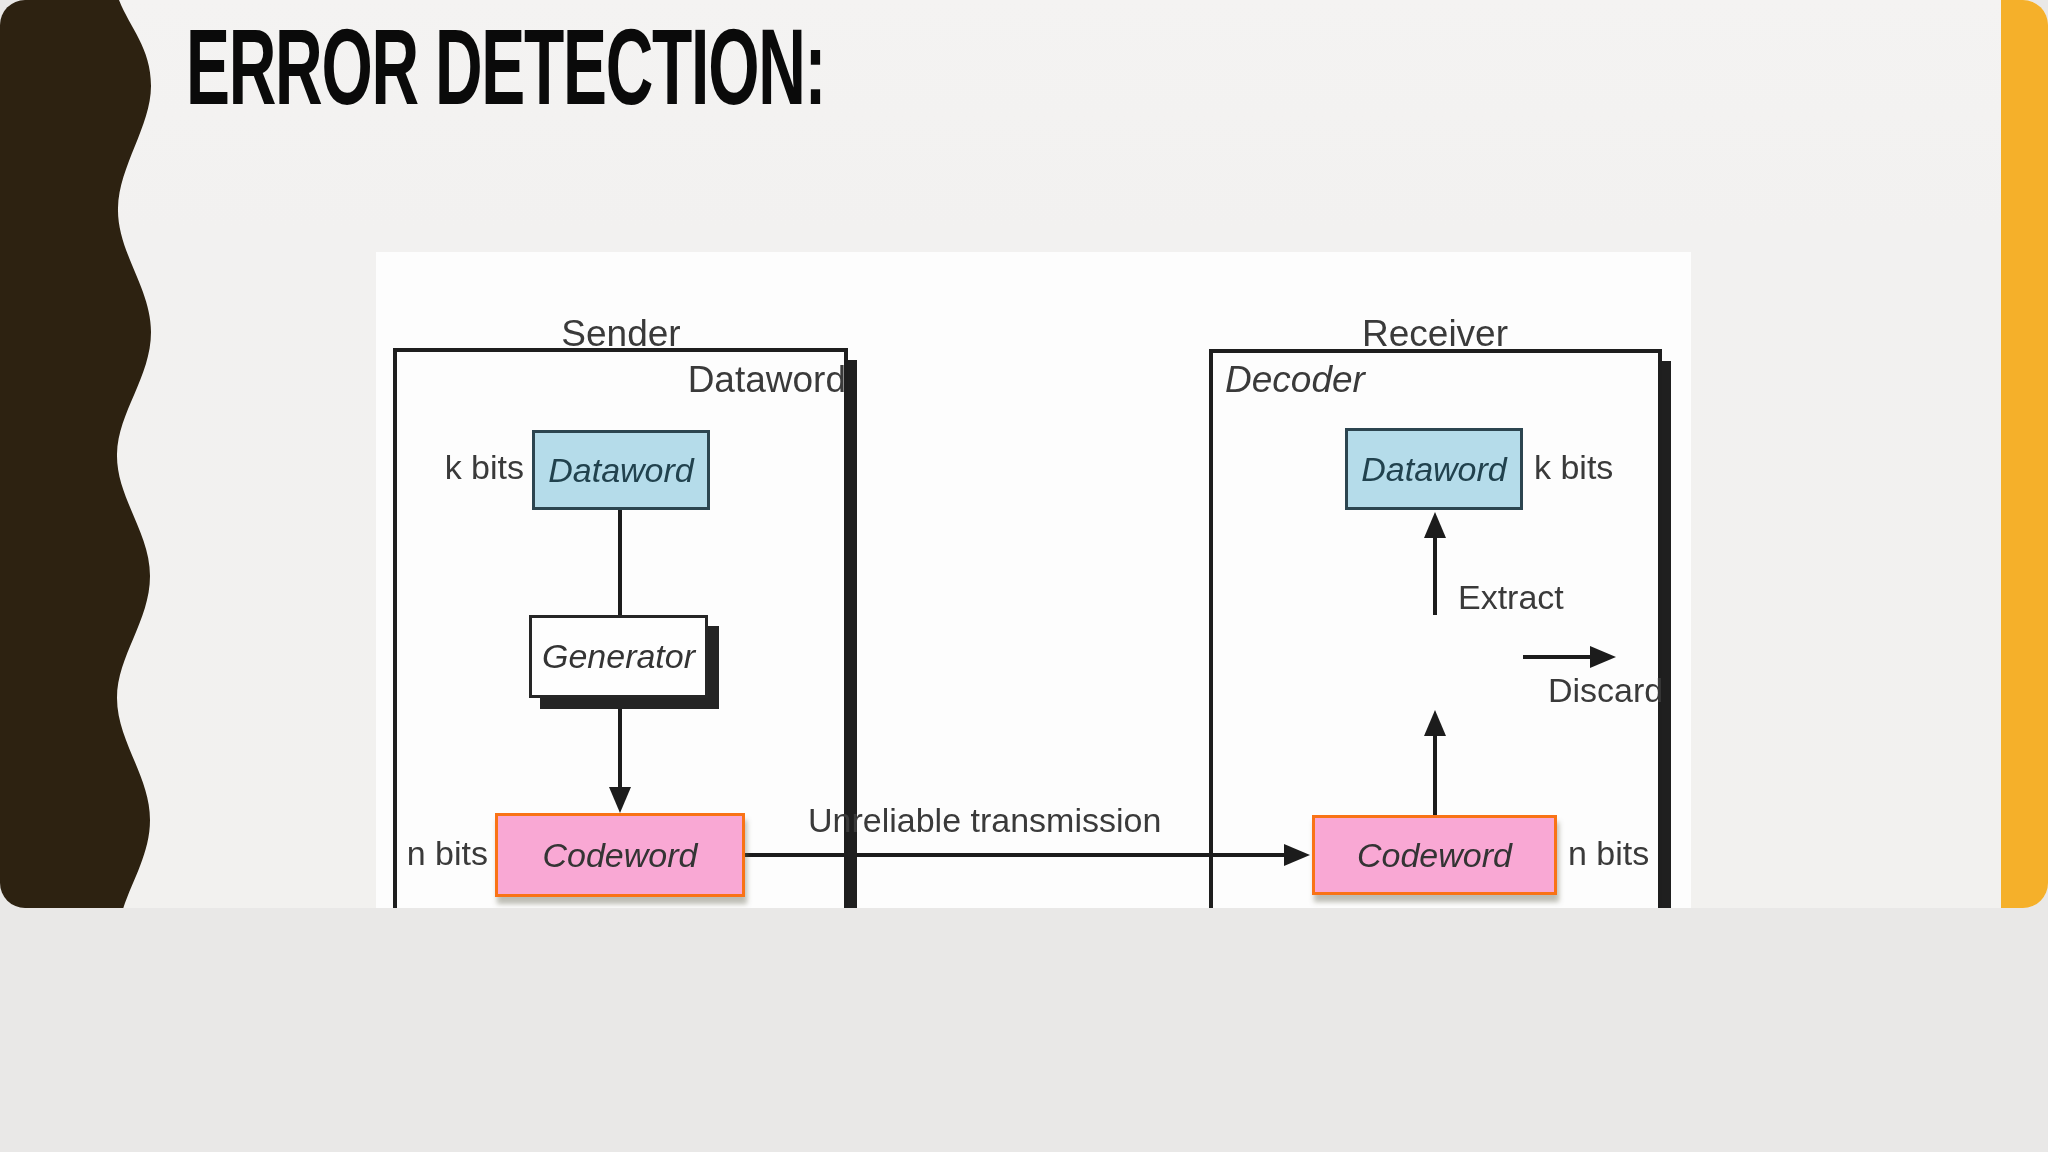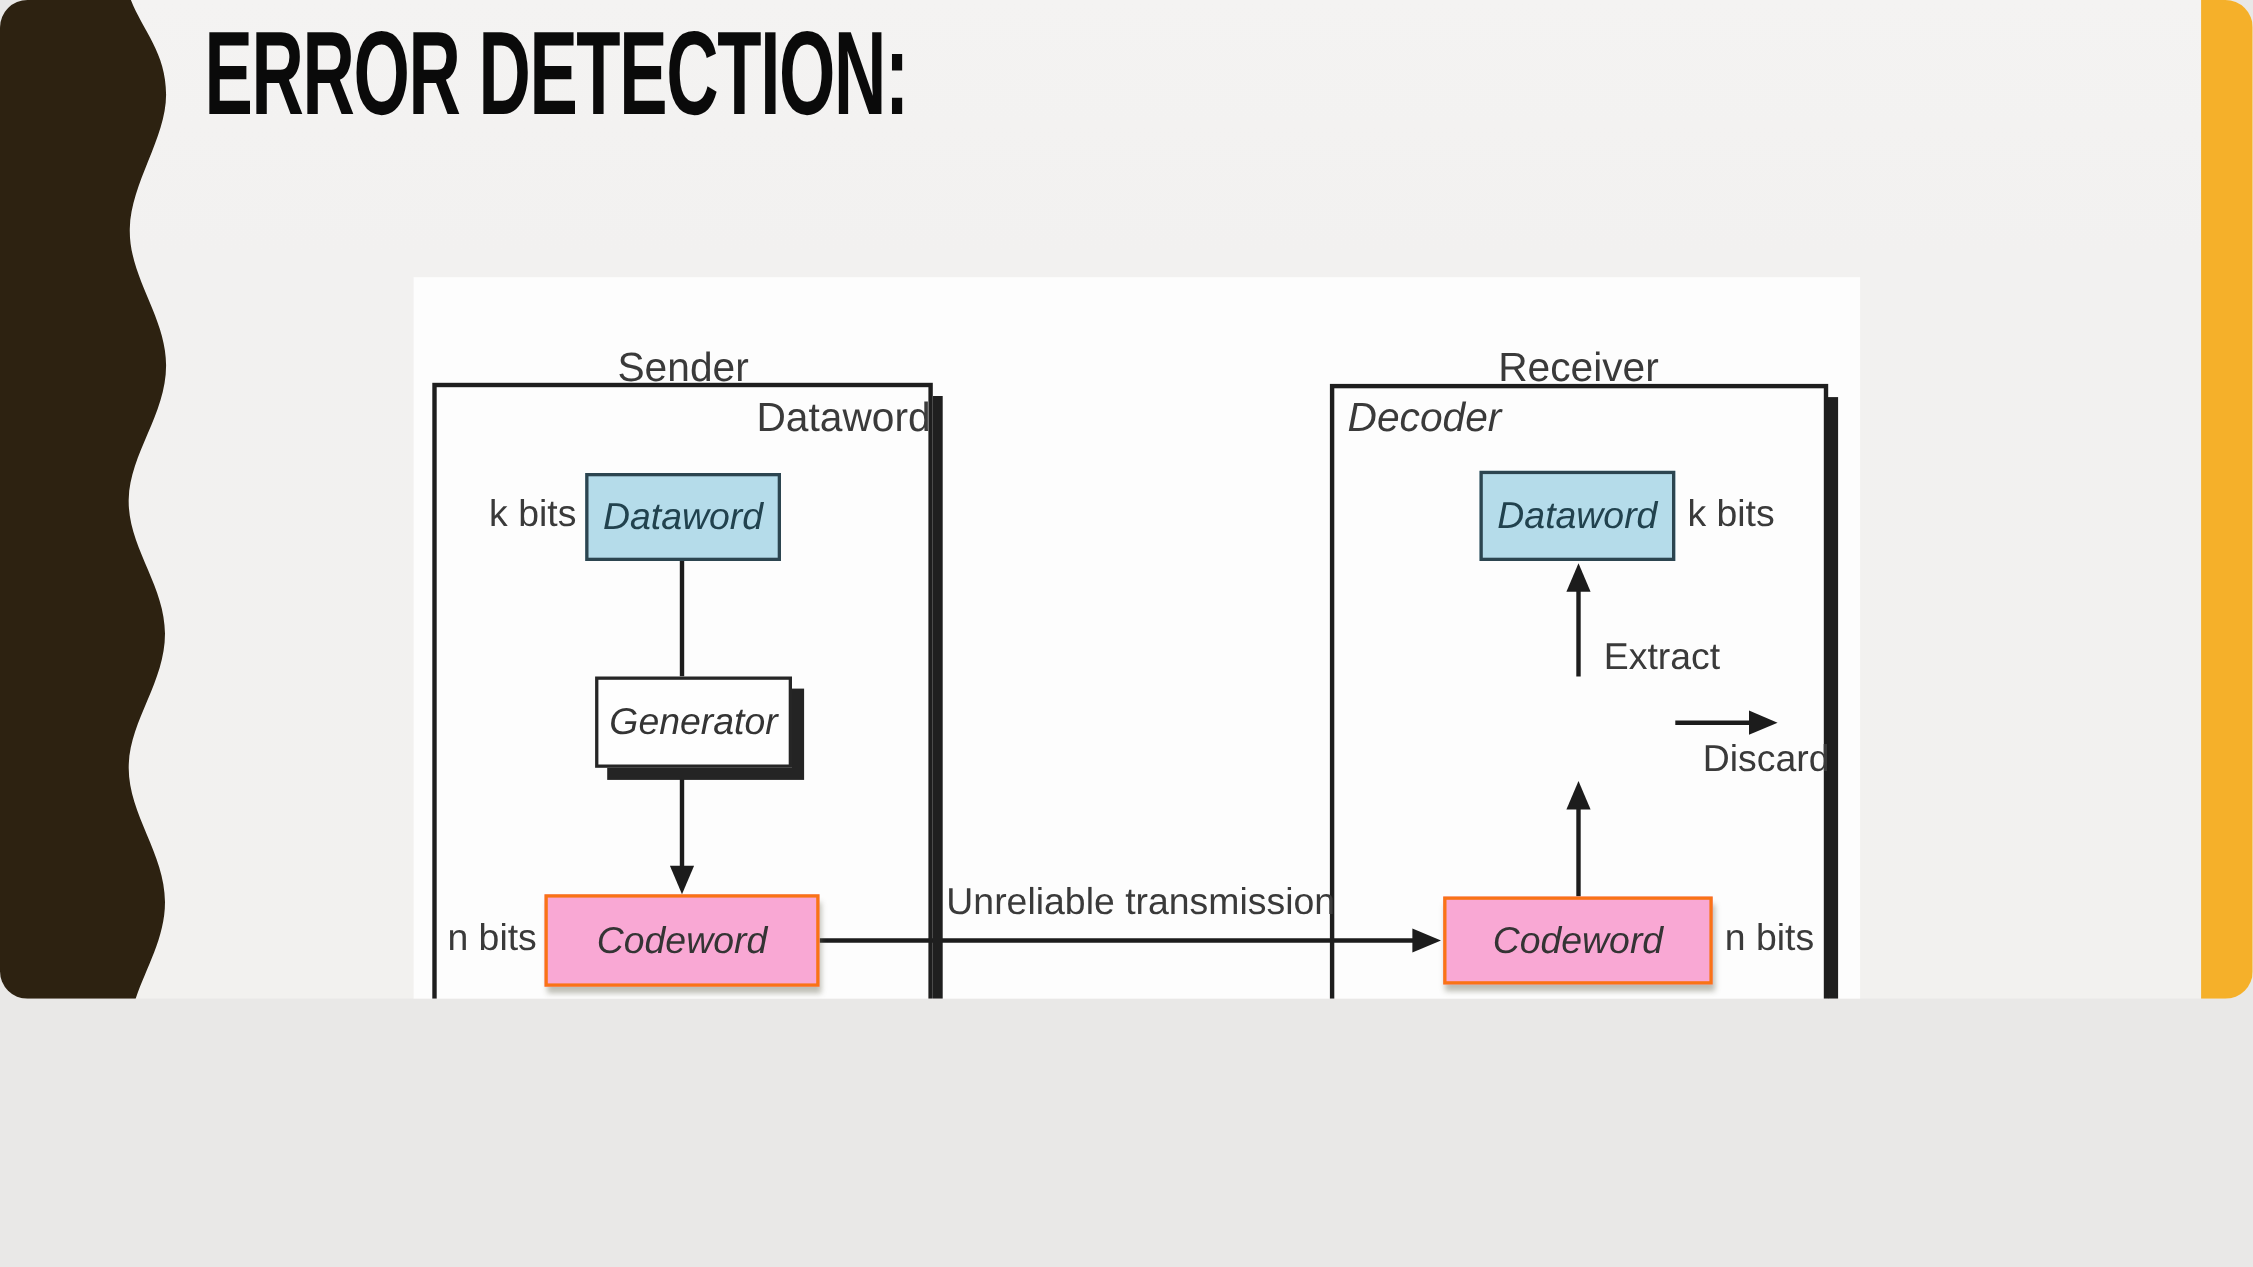--- a/index.html
+++ b/index.html
@@ -45,40 +45,40 @@
   .encoder-box { left: 17px; top: 96px; width: 455px; height: 575px; }
   .decoder-box { left: 833px; top: 97px; width: 453px; height: 576px; }
   .dataword {
     background: #b5dcea; border: 3px solid #2c4550; color: #21424e;
   }
   .dataword-l { left: 156px; top: 178px; width: 178px; height: 80px; }
   .dataword-r { left: 969px; top: 176px; width: 178px; height: 82px; }
   .plainbox {
     background: #fefefe; border: 3px solid #262626;
   }
-  .generator { left: 153px; top: 363px; width: 179px; height: 83px; box-shadow: 11px 11px 0 #242424; margin-left: 12px; }
+  .generator { left: 153px; top: 363px; width: 179px; height: 83px; box-shadow: 11px 11px 0 #242424; }
   .checker   { left: 969px; top: 363px; width: 178px; height: 83px; box-shadow: 13px 13px 0 #242424; }
   .codeword {
     background: #f9a8d4; border: 3px solid #f97316;
     box-shadow: 2px 7px 5px rgba(110,110,90,0.45);
   }
   .codeword-l { left: 119px; top: 561px; width: 250px; height: 84px; }
   .codeword-r { left: 936px; top: 563px; width: 245px; height: 80px; }
 
   .lbl-sender   { left: 145px; top: 62px;  width: 200px; text-align: center; }
   .lbl-receiver { left: 959px; top: 62px;  width: 200px; text-align: center; }
   .lbl-encoder  { left: 270px; top: 108px; width: 200px; text-align: right; }
   .lbl-decoder  { left: 849px; top: 108px; font-style: italic; }
   .lbl-kbits-l  { left: 0;      top: 197px; width: 148px; text-align: right; }
   .lbl-nbits-l  { left: 0;      top: 583px; width: 112px; text-align: right; }
   .lbl-kbits-r  { left: 1158px; top: 197px; }
   .lbl-nbits-r  { left: 1192px; top: 583px; }
   .lbl-extract  { left: 1082px; top: 310px; margin-top: 17px; }
   .lbl-discard  { left: 1172px; top: 420px; }
-  .lbl-channel  { left: 461px;  top: 550px; width: 400px; text-align: center; }
+  .lbl-channel  { left: 432px;  top: 550px; width: 400px; text-align: left; }
 </style>
 </head>
 <body>
 
 <div class="slide">
 
   <svg class="left-band-svg" viewBox="0 0 160 1152" aria-hidden="true">
     <path fill="#2d2211" d="M0,0 L119,0
       C130,28 151,48 151,86
       C151,126 119,166 118,208

